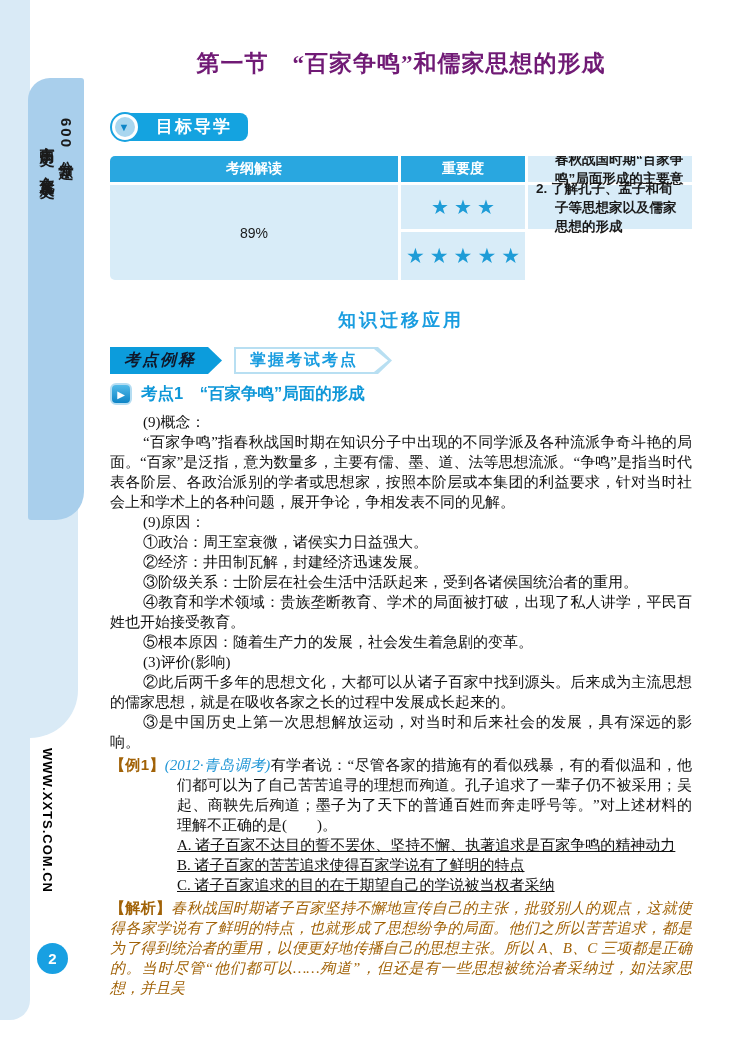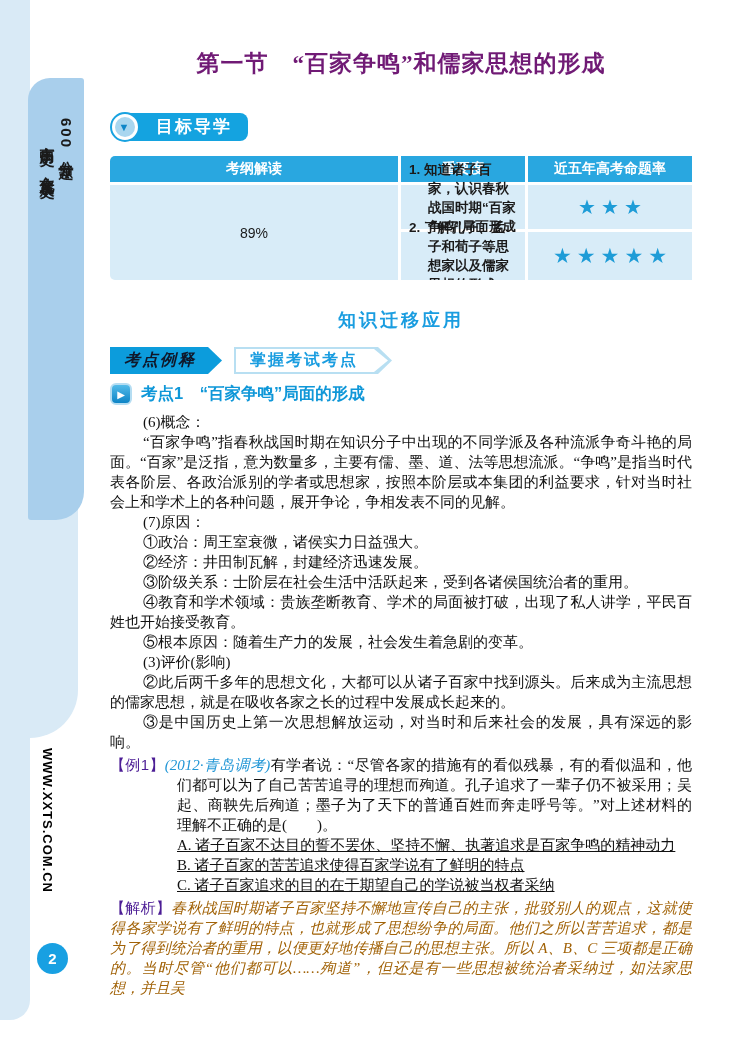--- a/index.html
+++ b/index.html
@@ -147,21 +147,21 @@
 
   
   .body-block { margin-top:7px; font-size:15px; line-height:20px; text-align:justify; }
   .body-block p { text-indent:2.2em; }
 
   
   .example-block { margin-top:3px; font-size:15px; line-height:20px; }
   .ex-stem { padding-left:67px; text-indent:-67px; text-align:justify; }
   .ex-label, .an-label {
     font-family:"Liberation Sans","DejaVu Sans",sans-serif;
-    font-weight:400; color:#4c1d95;
+    font-weight:700; color:#a16207;
   }
   .ex-source { color:#2196d6; font-style:italic; }
   .ex-option { padding-left:67px;text-decoration:underline; }
   .analysis-block { margin-top:3px; font-size:15px; line-height:20px; text-align:justify; }
   .analysis-text { font-style:italic; color:#a16207; }
 </style>
 </head>
 <body>
 
 <div class="bulge"></div>
@@ -185,21 +185,20 @@
       <span class="goal-icon">
         <span class="goal-icon-inner">▼</span>
       </span>
       <span>目标导学</span>
     </div>
   </div>
 
   <div class="goal-table">
     <div class="hcell">考纲解读</div>
     <div class="hcell">重要度</div>
-    <div class="hcell">近五年高考命题率</div>
 
     <div class="bcell cell-text">1. 知道诸子百家，认识春秋战国时期“百家争鸣”局面形成的主要意义</div>
     <div class="bcell cell-stars stars-3">★★★</div>
     <div class="bcell cell-rate">89%</div>
 
     <div class="bcell cell-text">2. 了解孔子、孟子和荀子等思想家以及儒家思想的形成</div>
     <div class="bcell cell-stars stars-5">★★★★★</div>
   </div>
 
   <div class="section-heading">知识迁移应用</div>
@@ -214,23 +213,23 @@
   </div>
 
   <div class="kaodian-row">
     <span class="play-icon">
       <span>▶</span>
     </span>
     <span class="kaodian-title">考点1　“百家争鸣”局面的形成</span>
   </div>
 
   <div class="body-block">
-    <p>(6)概念：</p>
+    <p>(9)概念：</p>
     <p>“百家争鸣”指春秋战国时期在知识分子中出现的不同学派及各种流派争奇斗艳的局面。“百家”是泛指，意为数量多，主要有儒、墨、道、法等思想流派。“争鸣”是指当时代表各阶层、各政治派别的学者或思想家，按照本阶层或本集团的利益要求，针对当时社会上和学术上的各种问题，展开争论，争相发表不同的见解。</p>
-    <p>(7)原因：</p>
+    <p>(9)原因：</p>
     <p>①政治：周王室衰微，诸侯实力日益强大。</p>
     <p>②经济：井田制瓦解，封建经济迅速发展。</p>
     <p>③阶级关系：士阶层在社会生活中活跃起来，受到各诸侯国统治者的重用。</p>
     <p>④教育和学术领域：贵族垄断教育、学术的局面被打破，出现了私人讲学，平民百姓也开始接受教育。</p>
     <p>⑤根本原因：随着生产力的发展，社会发生着急剧的变革。</p>
     <p>(3)评价(影响)</p>
     <p>②此后两千多年的思想文化，大都可以从诸子百家中找到源头。后来成为主流思想的儒家思想，就是在吸收各家之长的过程中发展成长起来的。</p>
     <p>③是中国历史上第一次思想解放运动，对当时和后来社会的发展，具有深远的影响。</p>
   </div>
 

